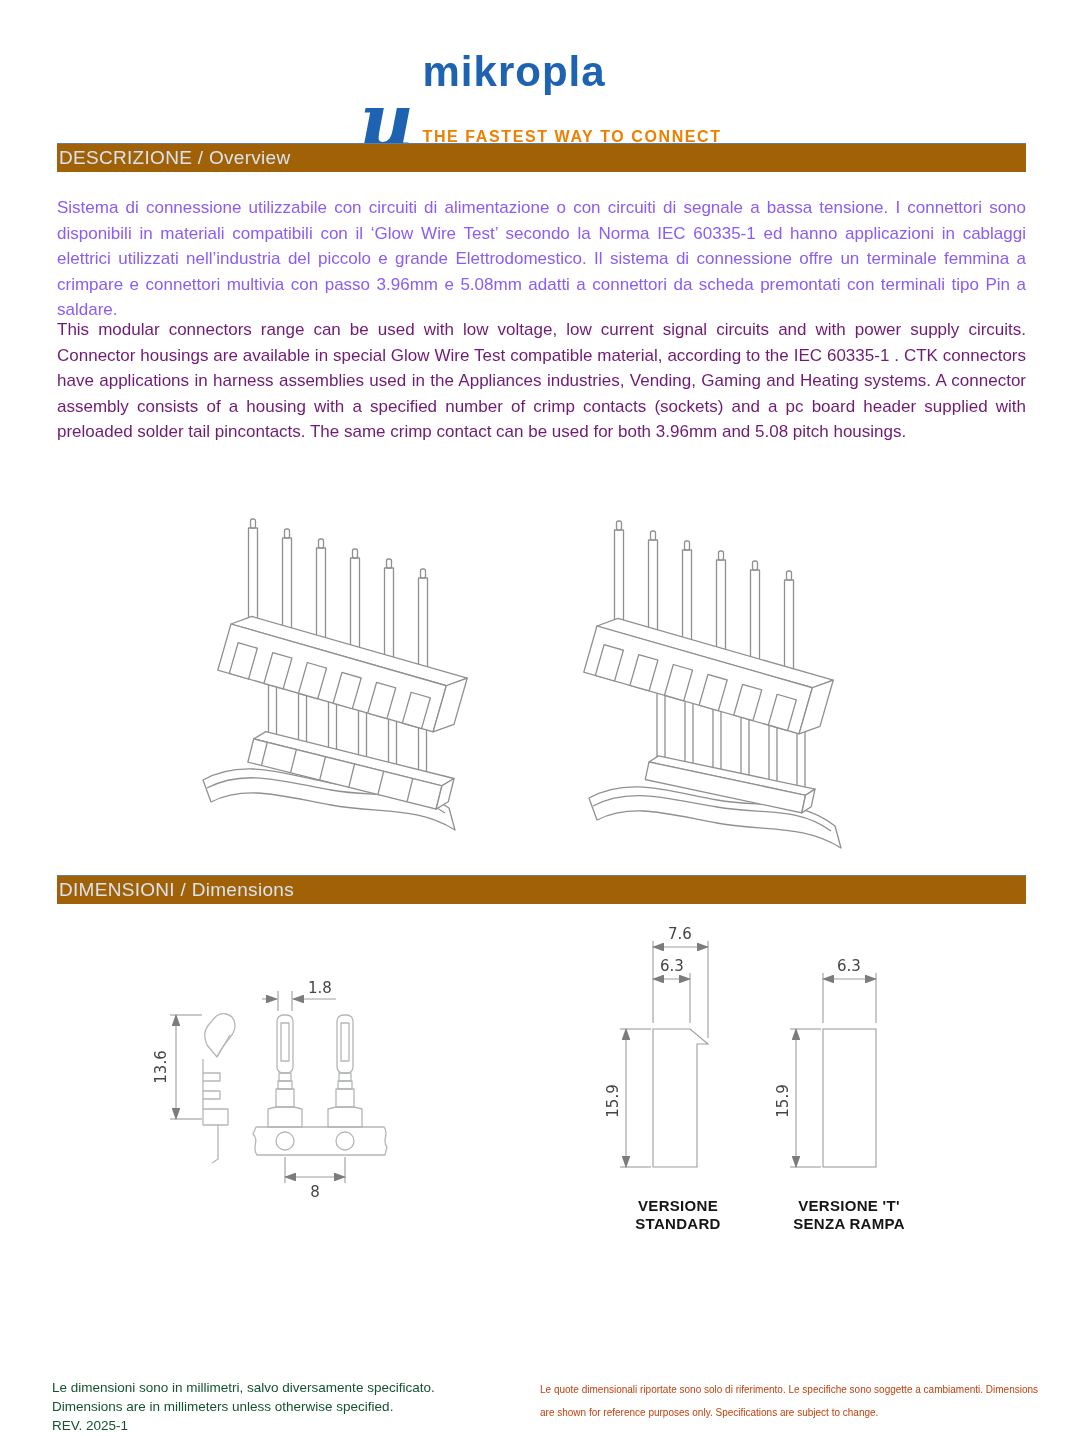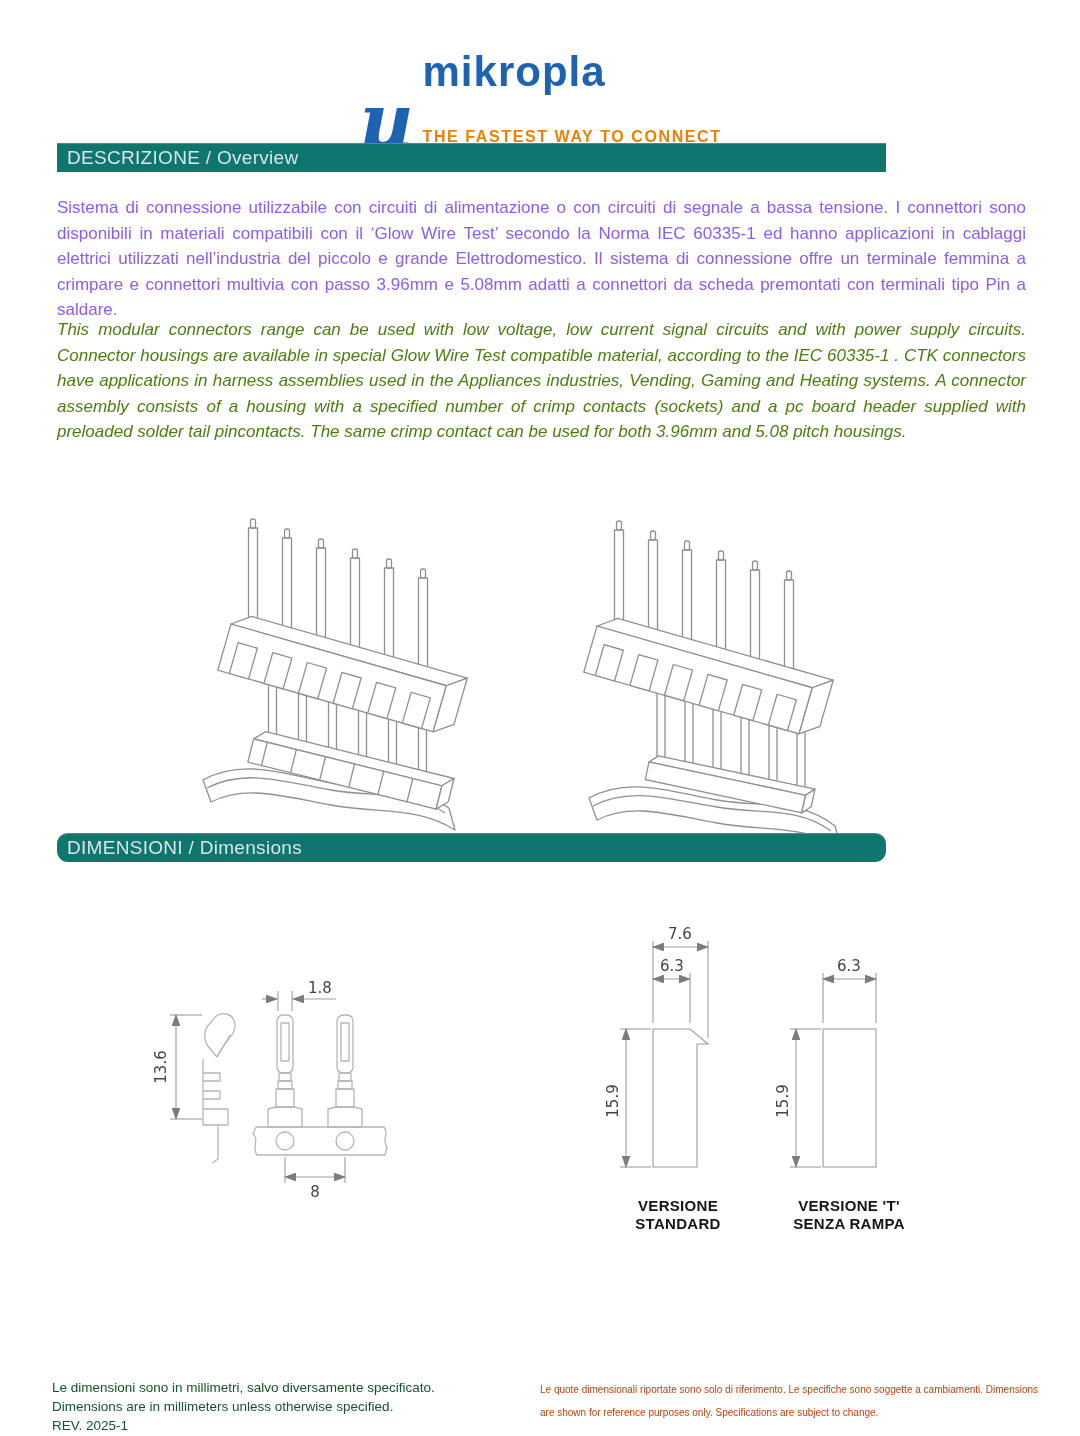--- a/index.html
+++ b/index.html
@@ -23,35 +23,35 @@
   .logo-brand{
     font-size:42px;font-weight:bold;color:#1d63b2;
     letter-spacing:1px;line-height:0.95;
   }
   .logo-tagline{
     font-size:16px;font-weight:bold;color:#ee8000;
     letter-spacing:1.6px;margin-top:3px;
   }
   
   .bar{
-    position:absolute;left:57px;width:829px;height:29px;
-    background:#0f766e;border-top:1px solid #5d80a8;
+    position:absolute;left:57px;width:969px;height:29px;
+    background:#a16207;border-top:1px solid #5d80a8;
     color:#d9e3ef;font-size:19px;letter-spacing:.3px;
-    display:flex;align-items:center;padding-left:10px;
+    display:flex;align-items:center;padding-left:2px;
     box-sizing:border-box;
   }
   .bar-desc{top:143px;}
-  .bar-dim{top:833px;border-radius:11px;}
+  .bar-dim{top:875px;}
   
   .para{
     position:absolute;left:57px;width:969px;
     font-size:17px;line-height:25.5px;text-align:justify;
   }
   .para-it{top:195px;color:#8b5cf6;}
-  .para-en{top:317px;color:#4d7c0f;font-style:italic;}
+  .para-en{top:317px;color:#701a75;}
   
   .figures{position:absolute;top:468px;left:0;right:0;display:flex;justify-content:center;gap:18px;}
   .figures svg{display:block;}
   .dims-area{position:absolute;top:905px;left:0;width:1080px;height:470px;}
   .dims-terminal{position:absolute;left:140px;top:72px;}
   .dims-profiles{position:absolute;left:578px;top:6px;}
   
   .footer-left{position:absolute;left:52px;top:1378px;width:470px;
     font-size:13.5px;line-height:19px;color:#14532d;}
   .footer-right{position:absolute;left:540px;top:1378px;width:500px;

